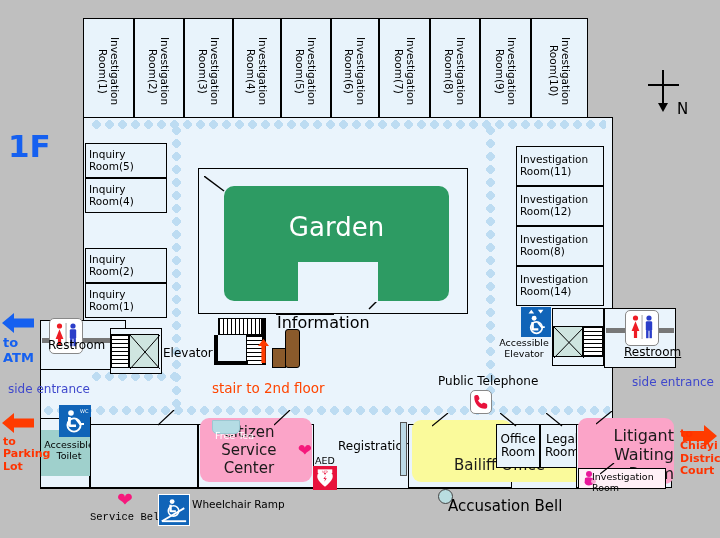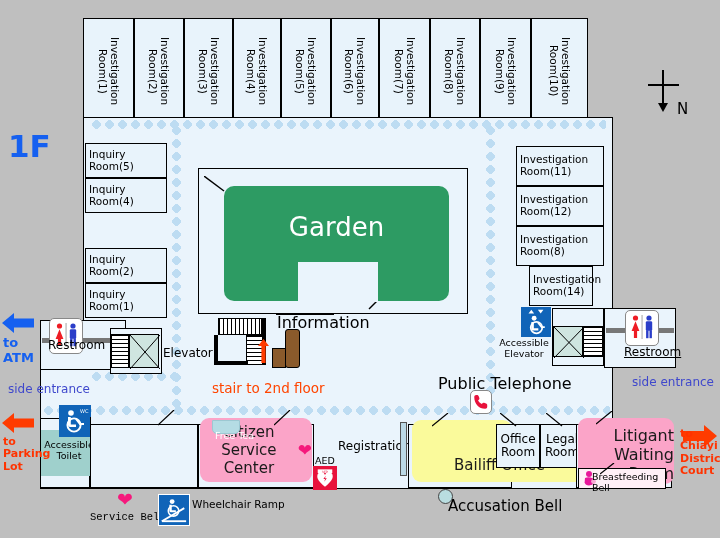--- a/index.html
+++ b/index.html
@@ -127,21 +127,21 @@
     <div class="room left-al abs" style="left:0;top:0;width:82px;height:35px;">Inquiry Room(5)</div>
     <div class="room left-al abs" style="left:0;top:35px;width:82px;height:35px;">Inquiry Room(4)</div>
     <div class="room left-al abs" style="left:0;top:105px;width:82px;height:35px;">Inquiry Room(2)</div>
     <div class="room left-al abs" style="left:0;top:140px;width:82px;height:35px;">Inquiry Room(1)</div>
   </div>
 
   <div class="abs" style="left:516px;top:146px;width:88px;height:160px;">
     <div class="room left-al abs" style="left:0;top:0;width:88px;height:40px;">Investigation Room(11)</div>
     <div class="room left-al abs" style="left:0;top:40px;width:88px;height:40px;">Investigation Room(12)</div>
     <div class="room left-al abs" style="left:0;top:80px;width:88px;height:40px;">Investigation Room(8)</div>
-    <div class="room left-al abs" style="left:0;top:120px;width:64px;height:40px;margin-left:13px;">Investigation Room(14)</div>
+    <div class="room left-al abs" style="left:0;top:120px;width:88px;height:40px;">Investigation Room(14)</div>
   </div>
 
   <div class="abs" style="left:198px;top:168px;width:270px;height:146px;border:1px solid #000;background:#eaf4fc;"></div>
   <div class="abs" style="left:204px;top:176px;width:22px;height:16px;">
     <svg width="22" height="16" viewBox="0 0 22 16">
         <line x1="0" y1="0" x2="20" y2="15" stroke="#000" stroke-width="1.4"></line>
       </svg>
   </div>
   <div class="abs" style="left:368px;top:292px;width:22px;height:18px;">
     <svg width="22" height="18" viewBox="0 0 22 18">
@@ -240,21 +240,21 @@
       <path d="M8.5 8.2 L4.6 18 h2.3 v7 h3.2 v-7 h2.3 z" fill="#ee1c24"></path>
       <rect x="14.6" y="2" width="0.9" height="24" fill="#999"></rect>
       <circle cx="22" cy="5" r="2.6" fill="#2b3ec9"></circle>
       <rect x="18.8" y="8.2" width="6.4" height="9.6" rx="1.4" fill="#2b3ec9"></rect>
       <rect x="19.1" y="17.2" width="2.4" height="8" fill="#2b3ec9"></rect>
       <rect x="22.5" y="17.2" width="2.4" height="8" fill="#2b3ec9"></rect>
     </svg>
   </div>
   <div class="abs lbl" style="left:624px;top:345px;font-size:12px;text-decoration:underline;">Restroom</div>
 
-  <div class="abs lbl" style="left:438px;top:374px;font-size:16px;">Public Telephone</div>
+  <div class="abs lbl" style="left:438px;top:374px;font-size:12px;">Public Telephone</div>
   <div class="abs icon-box" style="left:470px;top:390px;width:22px;height:24px;">
     <svg width="18" height="18" viewBox="0 0 24 24">
       <path d="M6.6 2.5c1.1 0 1.8.5 2.2 1.6l1 2.6c.3.9.1 1.6-.7 2.2l-1 .8c1 2.2 2.8 4 5 5l.8-1c.6-.8 1.3-1 2.2-.7l2.6 1c1.1.4 1.6 1.1 1.6 2.2v2.1c0 1.5-1.1 2.6-2.7 2.6C9.5 21 3 14.5 3 5.2 3 3.6 4.1 2.5 5.6 2.5z" fill="#e8123c"></path>
     </svg>
   </div>
 
   <div class="abs blue-lbl" style="left:8px;top:382px;">side entrance</div>
   <div class="abs blue-lbl" style="left:632px;top:375px;">side entrance</div>
 
   <div class="abs" style="left:2px;top:312px;width:32px;height:22px;">
@@ -342,21 +342,21 @@
   </div>
 
   <div class="abs" style="left:578px;top:468px;width:88px;height:21px;border:1px solid #000;background:#fff0f7;"></div>
   <div class="abs" style="left:580px;top:470px;width:20px;height:19px;">
     <svg width="20" height="19" viewBox="0 0 20 19">
       <circle cx="9" cy="4" r="3" fill="#e8199b"></circle>
       <path d="M5 8 q4 -1.6 8 0.6 q2.4 1.6 1 4.2 q-1.4 2.6 -5 2.6 q-3.6 0 -4.4 -3 z" fill="#e8199b"></path>
       <circle cx="13.5" cy="11.5" r="2.4" fill="#f7a9d4"></circle>
     </svg>
   </div>
-  <div class="abs lbl-sm" style="left:592px;top:472px;width:80px;font-size:9.5px;white-space:normal;text-align:left;">Breastfeeding Bell</div>
+  <div class="abs lbl-sm" style="left:592px;top:472px;width:80px;font-size:9.5px;white-space:normal;text-align:left;">Investigation Room</div>
   <div class="abs" style="left:600px;top:460px;width:16px;height:12px;">
     <svg width="16" height="12" viewBox="0 0 16 12">
         <line x1="14" y1="0" x2="0" y2="11" stroke="#000" stroke-width="1.2"></line>
       </svg>
   </div>
 
   <div class="abs wall" style="left:90px;top:424px;width:1px;height:64px;"></div>
   <div class="abs wall" style="left:408px;top:424px;width:1px;height:64px;"></div>
   <div class="abs wall" style="left:90px;top:417px;width:1px;height:8px;"></div>
 

